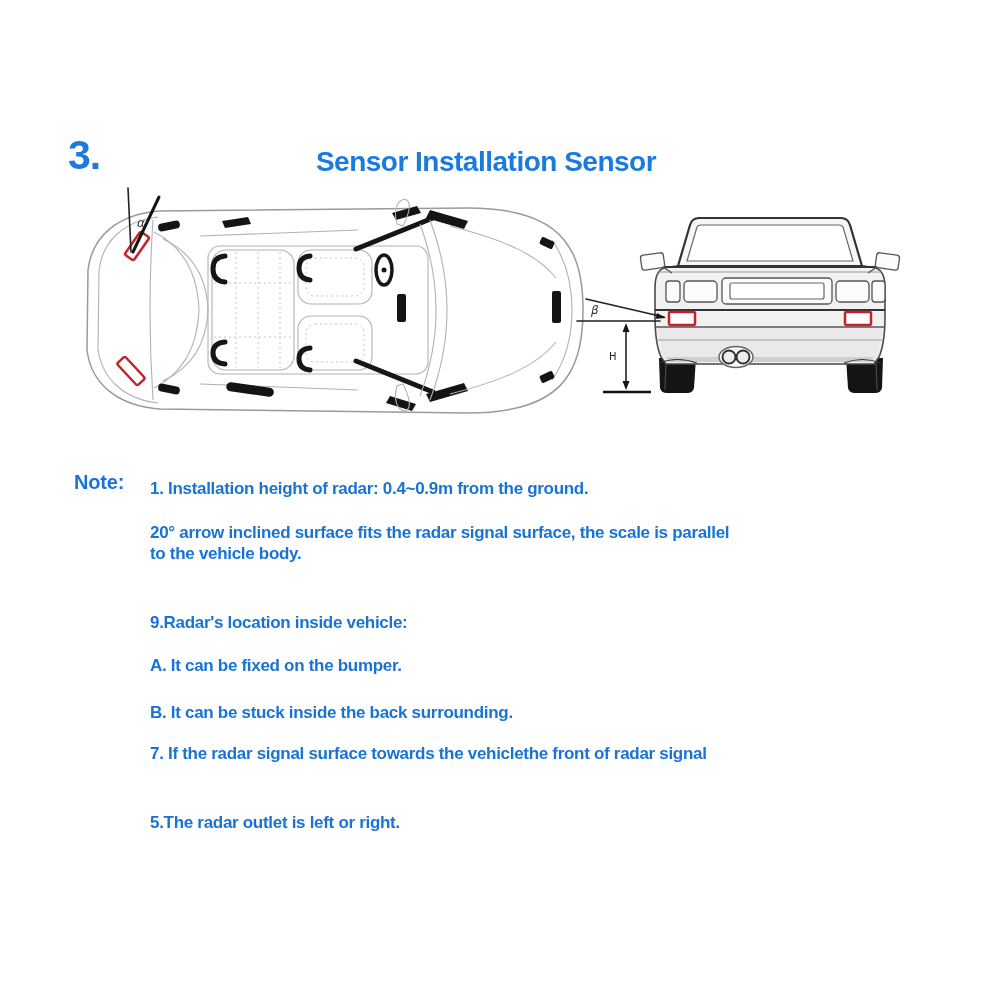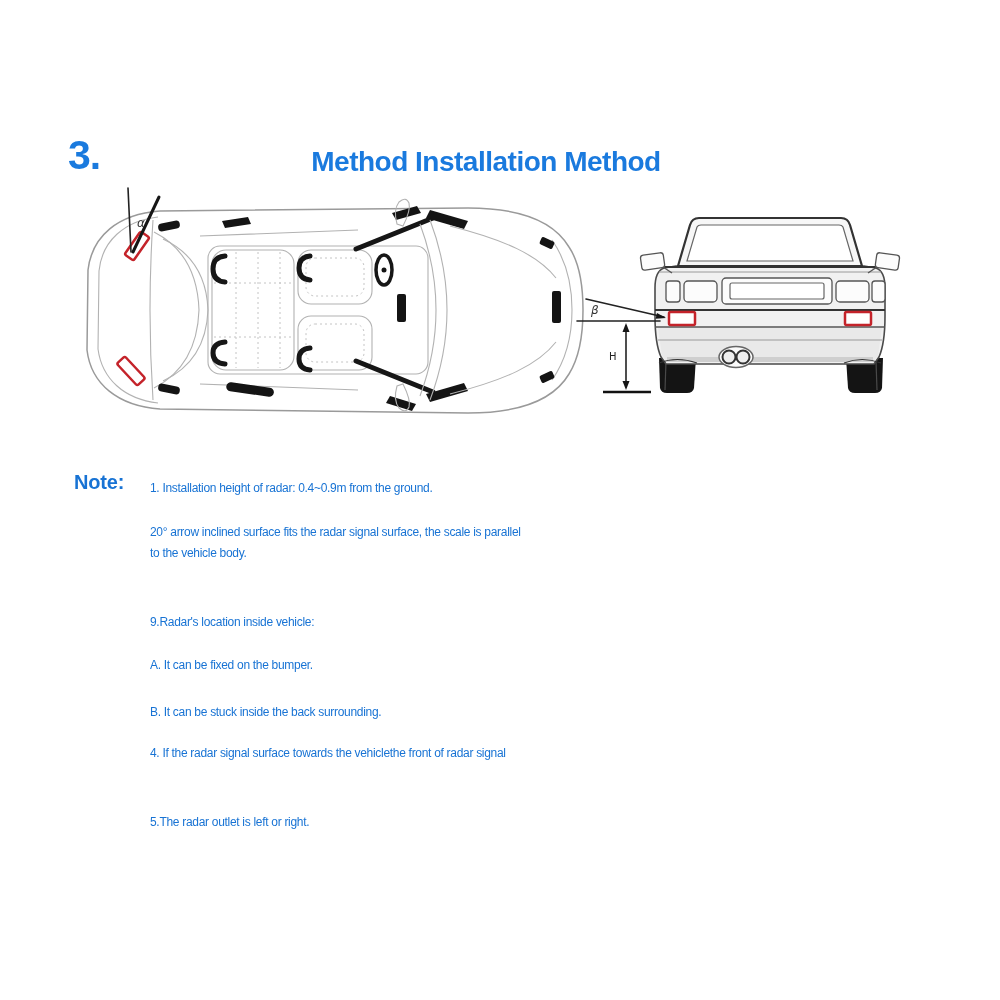--- a/index.html
+++ b/index.html
@@ -10,21 +10,21 @@
   html,body{margin:0;padding:0;background:#fff;}
   #page{position:relative;width:1000px;height:1000px;background:#ffffff;overflow:hidden;
         font-family:"Liberation Sans",sans-serif;}
   .sec-num{position:absolute;left:68px;top:132px;font-size:41px;font-weight:700;
            color:var(--title-blue);letter-spacing:-1px;}
   .page-title{position:absolute;left:0;top:146px;width:972px;text-align:center;
               font-size:28px;font-weight:700;color:var(--title-blue);letter-spacing:-0.5px;}
   .note-label{position:absolute;left:74px;top:471px;font-size:20px;font-weight:700;
               color:var(--text-blue);letter-spacing:-0.2px;}
   .note-item{position:absolute;left:150px;width:600px;color:var(--text-blue);
-             font-size:12px;font-weight:400;line-height:21px;letter-spacing:-0.3px;}
+             font-size:17px;font-weight:700;line-height:21px;letter-spacing:-0.3px;}
   #item0{top:478px}#item1{top:522px}#item2{top:612px}#item3{top:655px}
   #item4{top:702px}#item5{top:743px}#item6{top:812px}
   svg{position:absolute;left:55px;top:175px;width:870px;height:270px;}
   .s1f{fill:#ffffff;stroke:#9a9a9a;stroke-width:1.5;stroke-linejoin:round;}
   .s2{fill:none;stroke:#b2b2b2;stroke-width:1.1;}
   .dot{fill:none;stroke:#c4c4c4;stroke-width:1;stroke-dasharray:2 3;}
   .hr{fill:none;stroke:#161616;stroke-width:5;stroke-linecap:round;}
   .pil{fill:none;stroke:#161616;stroke-width:5;stroke-linecap:round;}
   .blk{fill:#141414;stroke:none;}
   .sensor{fill:#ffffff;stroke:var(--sensor-red);stroke-width:2.5;}
@@ -41,21 +41,21 @@
   .rv-line3{fill:none;stroke:#9a9a9a;stroke-width:1;}
   .shade{fill:#e9e9e9;stroke:none;}
   .shade2{fill:#cfcfcf;stroke:none;}
 </style>
 </head>
 <body>
 
 <div id="page">
 
   <div class="sec-num">3.</div>
-  <div class="page-title">Method Installation Method</div>
+  <div class="page-title">Sensor Installation Sensor</div>
 
   <svg viewBox="55 175 870 270">
 
     <g>
       <path class="s1f" d="M 160 211 C 118 214 92 236 88 270 L 87 350 C 91 384 118 406 160 409 L 468 413 C 517 413 553 401 569 374 C 579 358 583 338 583 310 C 583 282 579 262 569 247 C 553 220 517 208 468 208 Z"></path>
       <path class="s2" d="M 158 217 C 124 221 102 241 99 271 L 98 349 C 102 379 124 399 158 403"></path>
       <path class="s2" d="M 153 220 Q 147 310 153 400"></path>
 
       <path class="s2" d="M 154 232 Q 197 254 199 310 Q 197 366 154 388"></path>
       <path class="s2" d="M 163 239 Q 206 259 208 310 Q 206 361 163 381"></path>
@@ -187,19 +187,19 @@
   <div class="note-item" id="item2">
     <div>9.Radar's location inside vehicle:</div>
   </div>
   <div class="note-item" id="item3">
     <div>A. It can be fixed on the bumper.</div>
   </div>
   <div class="note-item" id="item4">
     <div>B. It can be stuck inside the back surrounding.</div>
   </div>
   <div class="note-item" id="item5">
-    <div>4. If the radar signal surface towards the vehiclethe front of radar signal</div>
+    <div>7. If the radar signal surface towards the vehiclethe front of radar signal</div>
   </div>
   <div class="note-item" id="item6">
     <div>5.The radar outlet is left or right.</div>
   </div>
 
 </div>
 
 </body></html>

